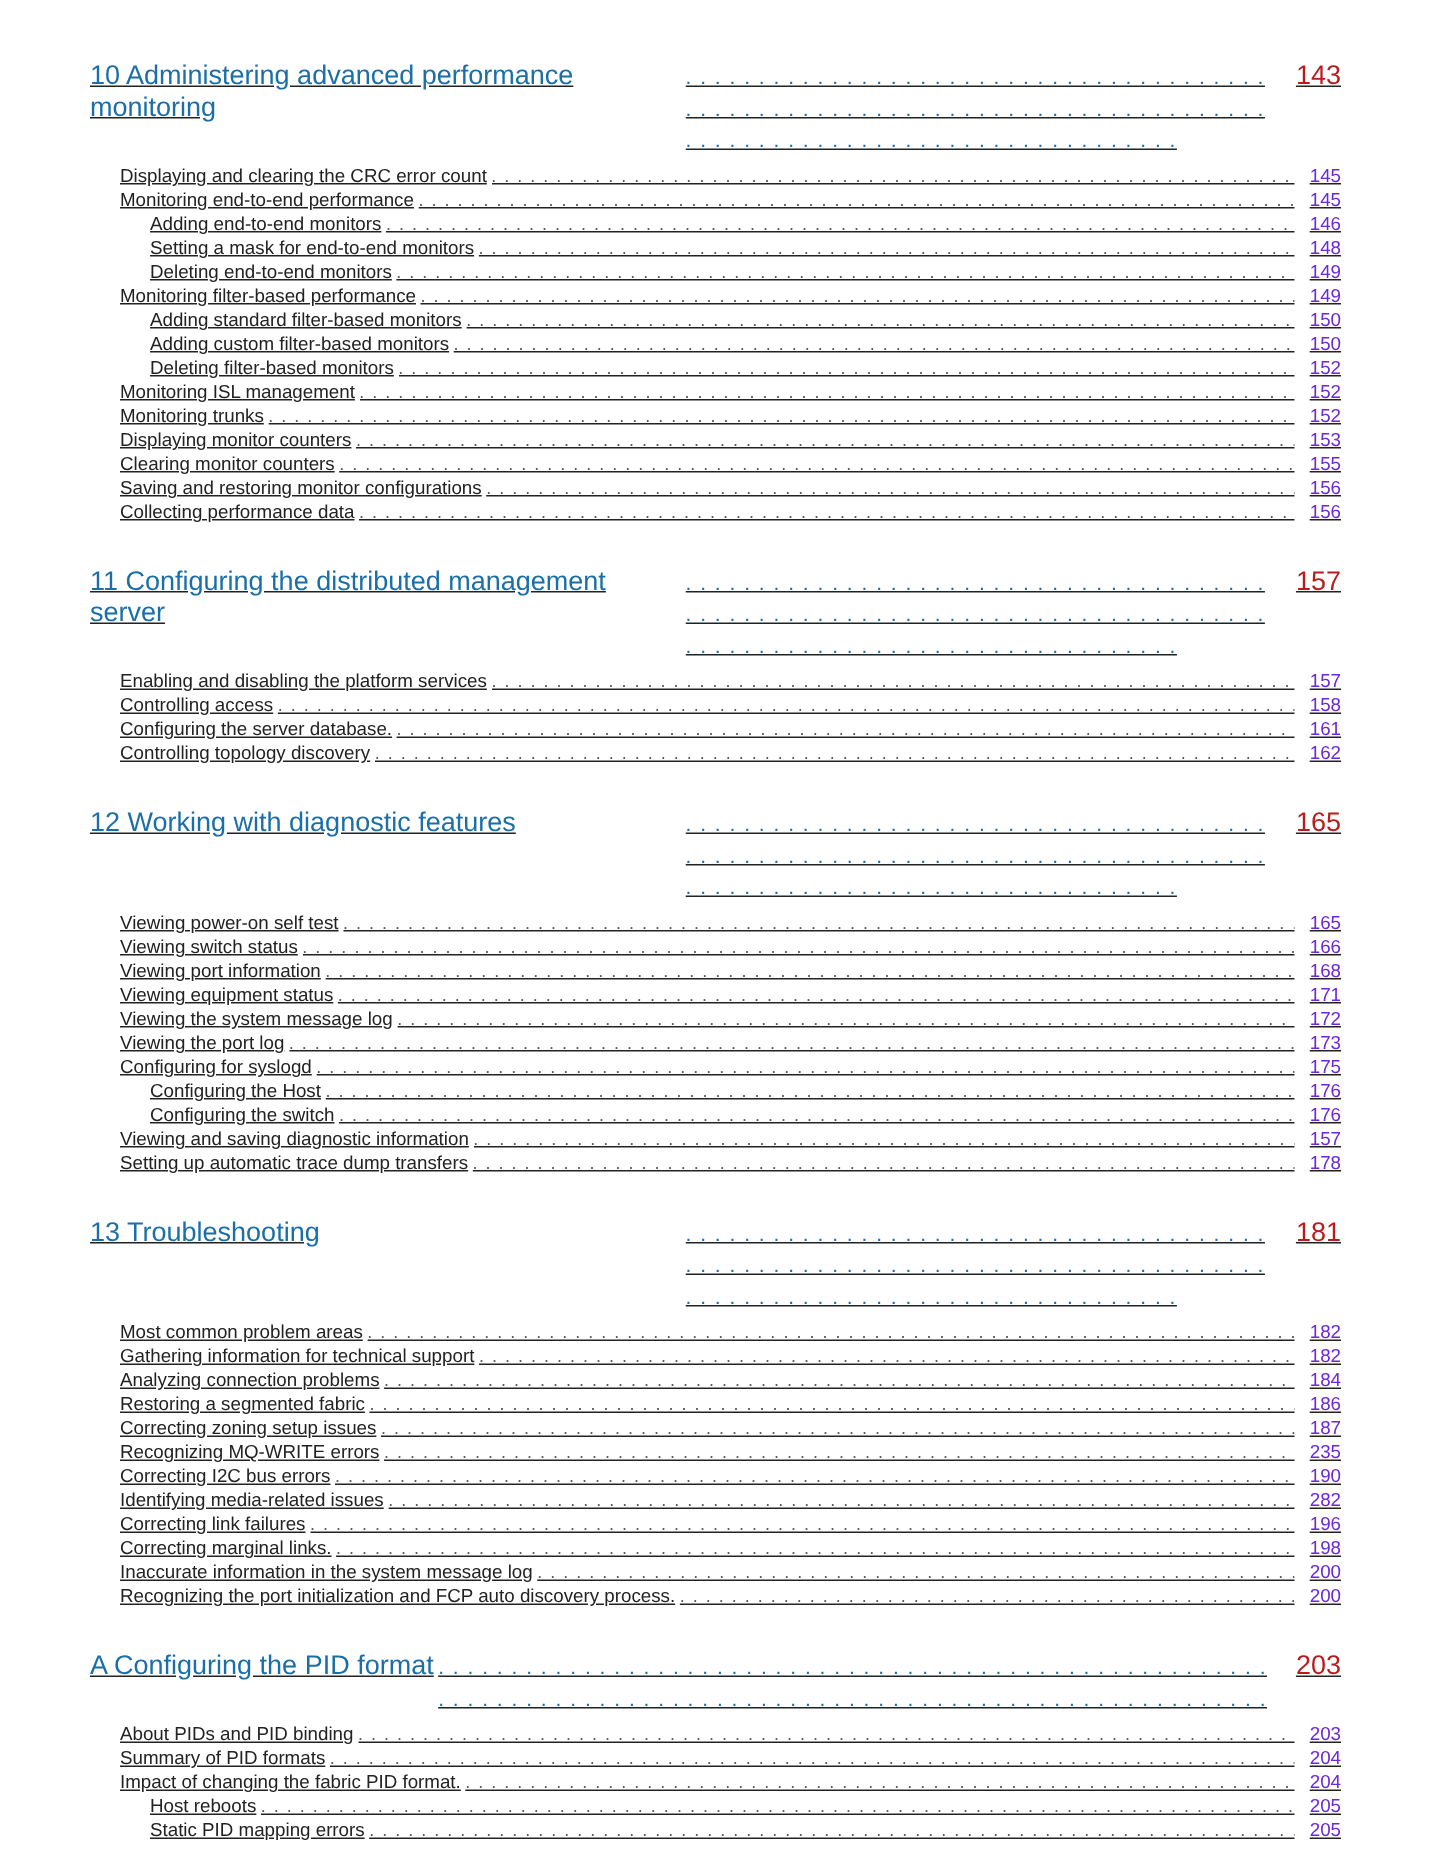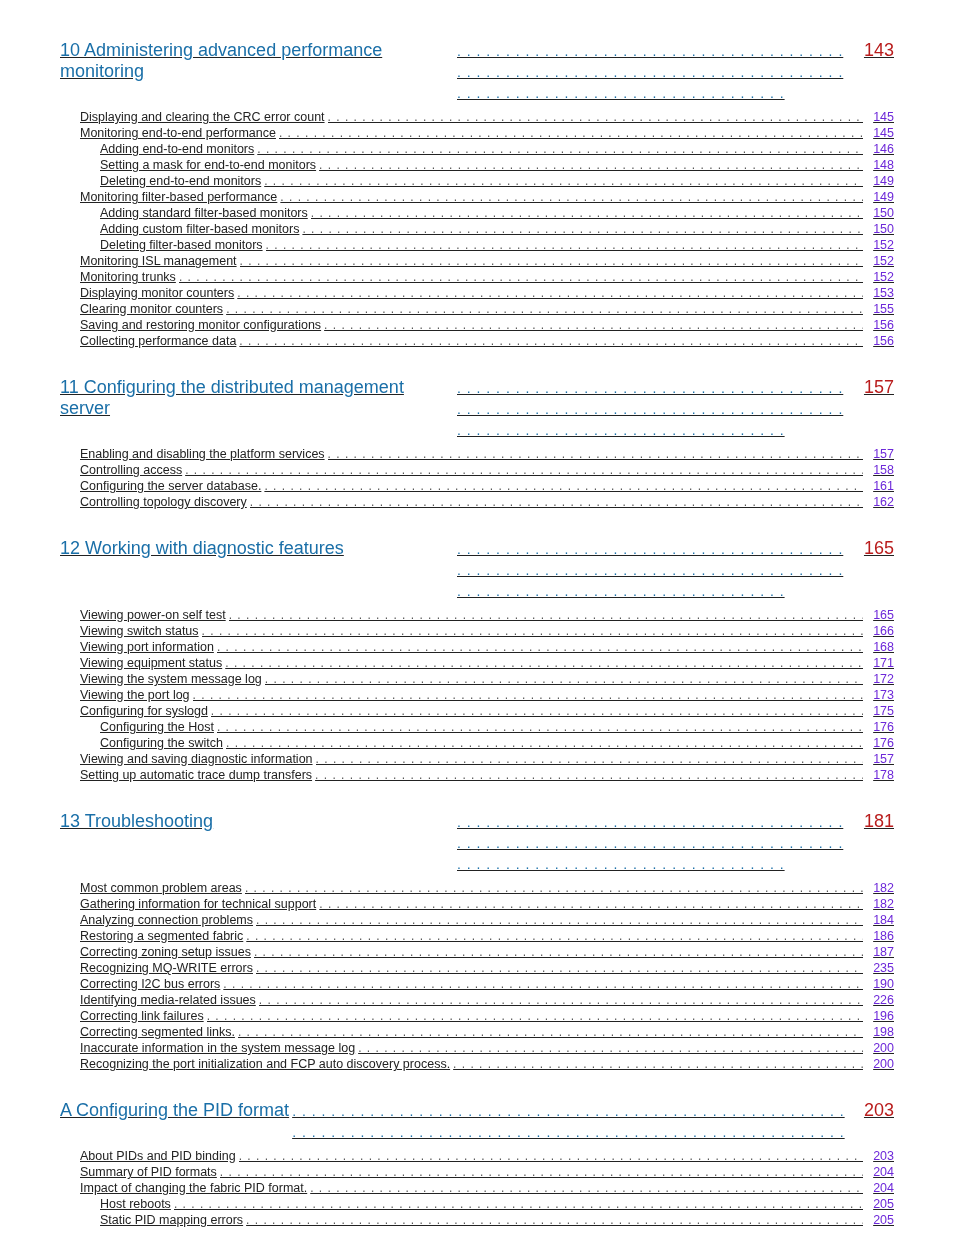--- a/index.html
+++ b/index.html
@@ -319,29 +319,29 @@
         <span class="page-num">235</span>
       </div>
       <div class="toc-entry indent-1">
         <span class="entry-label">Correcting I2C bus errors</span>
         <span class="dots"></span>
         <span class="page-num">190</span>
       </div>
       <div class="toc-entry indent-1">
         <span class="entry-label">Identifying media-related issues</span>
         <span class="dots"></span>
-        <span class="page-num">226</span>
+        <span class="page-num">282</span>
       </div>
       <div class="toc-entry indent-1">
         <span class="entry-label">Correcting link failures</span>
         <span class="dots"></span>
         <span class="page-num">196</span>
       </div>
       <div class="toc-entry indent-1">
-        <span class="entry-label">Correcting segmented links.</span>
+        <span class="entry-label">Correcting marginal links.</span>
         <span class="dots"></span>
         <span class="page-num">198</span>
       </div>
       <div class="toc-entry indent-1">
         <span class="entry-label">Inaccurate information in the system message log</span>
         <span class="dots"></span>
         <span class="page-num">200</span>
       </div>
       <div class="toc-entry indent-1">
         <span class="entry-label">Recognizing the port initialization and FCP auto discovery process.</span>

